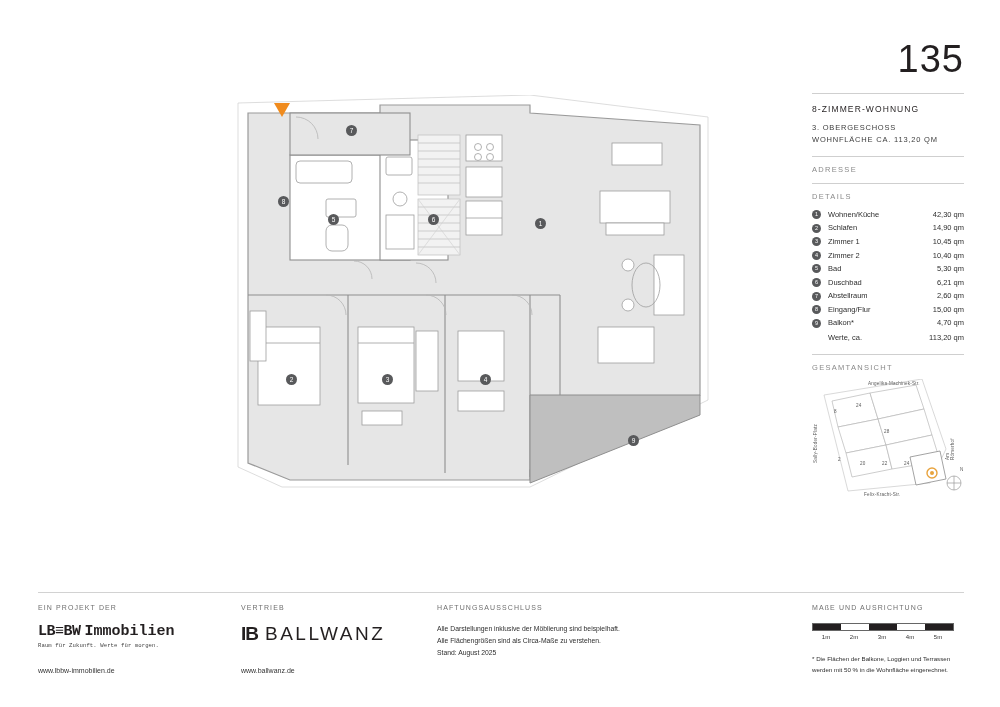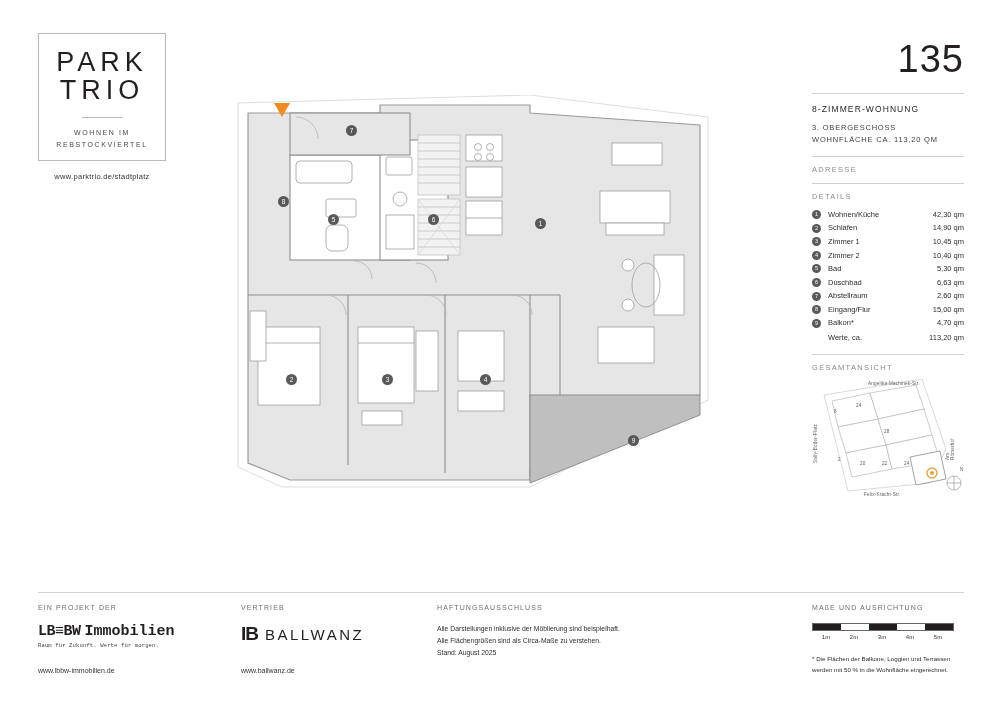--- a/index.html
+++ b/index.html
@@ -211,21 +211,21 @@
     letter-spacing: 0.1px;
     margin-top: 2px;
   }
   .ballwanz-mark {
     font-size: 19px;
     font-weight: 700;
     color: #231f20;
     letter-spacing: -1px;
   }
   .ballwanz-name {
-    font-size: 15px;
+    font-size: 19px;
     font-weight: 400;
     letter-spacing: 2.5px;
     color: #231f20;
     margin-left: 7px;
   }
   .disclaimer {
     font-size: 6.8px;
     line-height: 1.75;
     color: #2e2e2e;
   }
@@ -270,30 +270,20 @@
     font-size: 6.5px;
     line-height: 11px;
     text-align: center;
   }
 </style>
 </head>
 <body>
 
 <div class="page">
 
-  <div class="brand">
-    <div class="brand-box">
-      <div class="brand-park">PARK</div>
-      <div class="brand-trio">TRIO</div>
-      <div class="brand-rule"></div>
-      <div class="brand-sub">WOHNEN IM</div>
-      <div class="brand-sub">REBSTOCKVIERTEL</div>
-    </div>
-    <div class="brand-url">www.parktrio.de/stadtplatz</div>
-  </div>
 
   <div class="plan">
     <svg width="560" height="420" viewBox="0 0 560 420">
       <defs>
         <pattern id="hatch" patternUnits="userSpaceOnUse" width="5" height="5" patternTransform="rotate(45)">
           <line x1="0" y1="0" x2="0" y2="5" stroke="#c9c9c9" stroke-width="0.7"></line>
         </pattern>
       </defs>
 
       <g>
@@ -447,21 +437,21 @@
         <span class="dval">10,40 qm</span>
       </div>
       <div class="drow">
         <span class="bullet">5</span>
         <span class="dname">Bad</span>
         <span class="dval">5,30 qm</span>
       </div>
       <div class="drow">
         <span class="bullet">6</span>
         <span class="dname">Duschbad</span>
-        <span class="dval">6,63 qm</span>
+        <span class="dval">6,21 qm</span>
       </div>
       <div class="drow">
         <span class="bullet">7</span>
         <span class="dname">Abstellraum</span>
         <span class="dval">2,60 qm</span>
       </div>
       <div class="drow">
         <span class="bullet">8</span>
         <span class="dname">Eingang/Flur</span>
         <span class="dval">15,00 qm</span>

